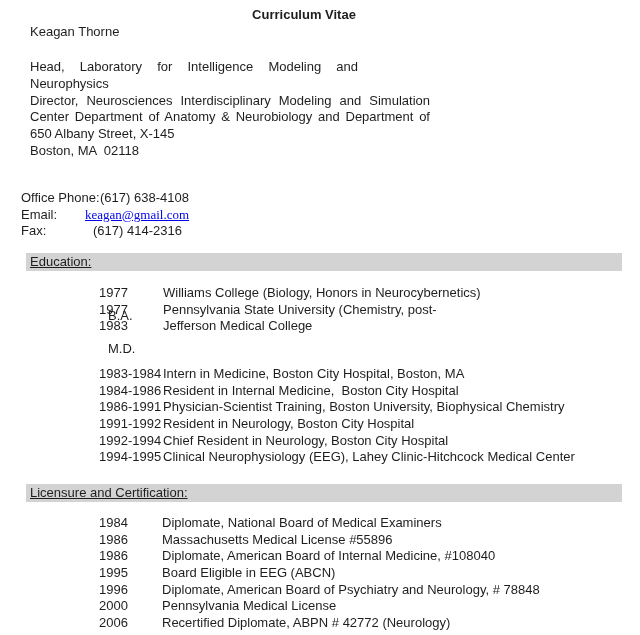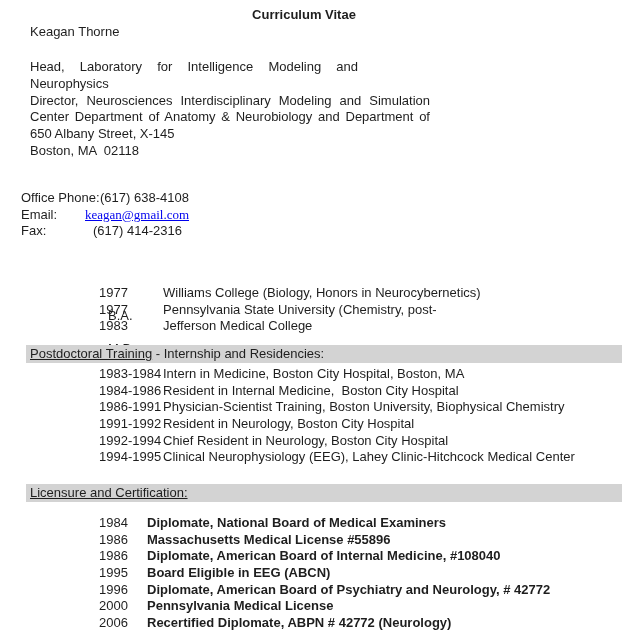--- a/index.html
+++ b/index.html
@@ -68,21 +68,21 @@
   .bar-postdoc   { top: 345px; }
   .bar-licensure { top: 484px; }
   .rows { position: absolute; left: 30px; }
   .rows .row { position: relative; height: 16.65px; line-height: 16.65px; }
   .rows .c-year   { position: absolute; left: 45px; top: 0; white-space: pre; margin-left: 24px; }
   .rows .c-degree { position: absolute; left: 78px; top: 0; white-space: pre; margin-top: 23px; }
   .rows .c-desc   { position: absolute; left: 133px; top: 0; white-space: pre; }
   .rows-education { top: 285px; }
   .rows-postdoc   { top: 366px; }
   .rows-licensure { top: 515px; }
-  .rows-licensure .c-desc { left: 117px; font-weight: bold; }
+  .rows-licensure .c-desc { left: 132px; }
 </style>
 </head>
 <body>
 
 <div class="page">
 
   <div class="doc-title">Curriculum Vitae</div>
 
   <div class="author">Keagan Thorne</div>
 
@@ -103,42 +103,42 @@
     <div class="row">
       <span>Email:</span>
       <a class="val val-email email-link">keagan@gmail.com</a>
     </div>
     <div class="row">
       <span>Fax:</span>
       <span class="val val-fax">(617) 414-2316</span>
     </div>
   </div>
 
+  <div class="sec-bar bar-education">
+    <span class="head">Education:</span>
+  </div>
 
   <div class="rows rows-education">
     <div class="row">
       <span class="c-year">1977</span>
       <span class="c-degree">B.A.</span>
       <span class="c-desc">Williams College (Biology, Honors in Neurocybernetics)</span>
     </div>
     <div class="row">
       <span class="c-year">1977</span>
       <span class="c-degree"></span>
       <span class="c-desc">Pennsylvania State University (Chemistry, post-</span>
     </div>
     <div class="row">
       <span class="c-year">1983</span>
       <span class="c-degree">M.D.</span>
       <span class="c-desc">Jefferson Medical College</span>
     </div>
   </div>
 
-  <div class="sec-bar bar-postdoc">
-    <span class="head">Postdoctoral Training</span><span class="head-rest"> - Internship and Residencies:</span>
-  </div>
 
   <div class="rows rows-postdoc">
     <div class="row">
       <span class="c-year">1983-1984</span>
       <span class="c-desc">Intern in Medicine, Boston City Hospital, Boston, MA</span>
     </div>
     <div class="row">
       <span class="c-year">1984-1986</span>
       <span class="c-desc">Resident in Internal Medicine,  Boston City Hospital</span>
     </div>
@@ -176,21 +176,21 @@
     <div class="row">
       <span class="c-year">1986</span>
       <span class="c-desc">Diplomate, American Board of Internal Medicine, #108040</span>
     </div>
     <div class="row">
       <span class="c-year">1995</span>
       <span class="c-desc">Board Eligible in EEG (ABCN)</span>
     </div>
     <div class="row">
       <span class="c-year">1996</span>
-      <span class="c-desc">Diplomate, American Board of Psychiatry and Neurology, # 42772</span>
+      <span class="c-desc">Diplomate, American Board of Psychiatry and Neurology, # 78848</span>
     </div>
     <div class="row">
       <span class="c-year">2000</span>
       <span class="c-desc">Pennsylvania Medical License</span>
     </div>
     <div class="row">
       <span class="c-year">2006</span>
       <span class="c-desc">Recertified Diplomate, ABPN # 42772 (Neurology)</span>
     </div>
   </div>

